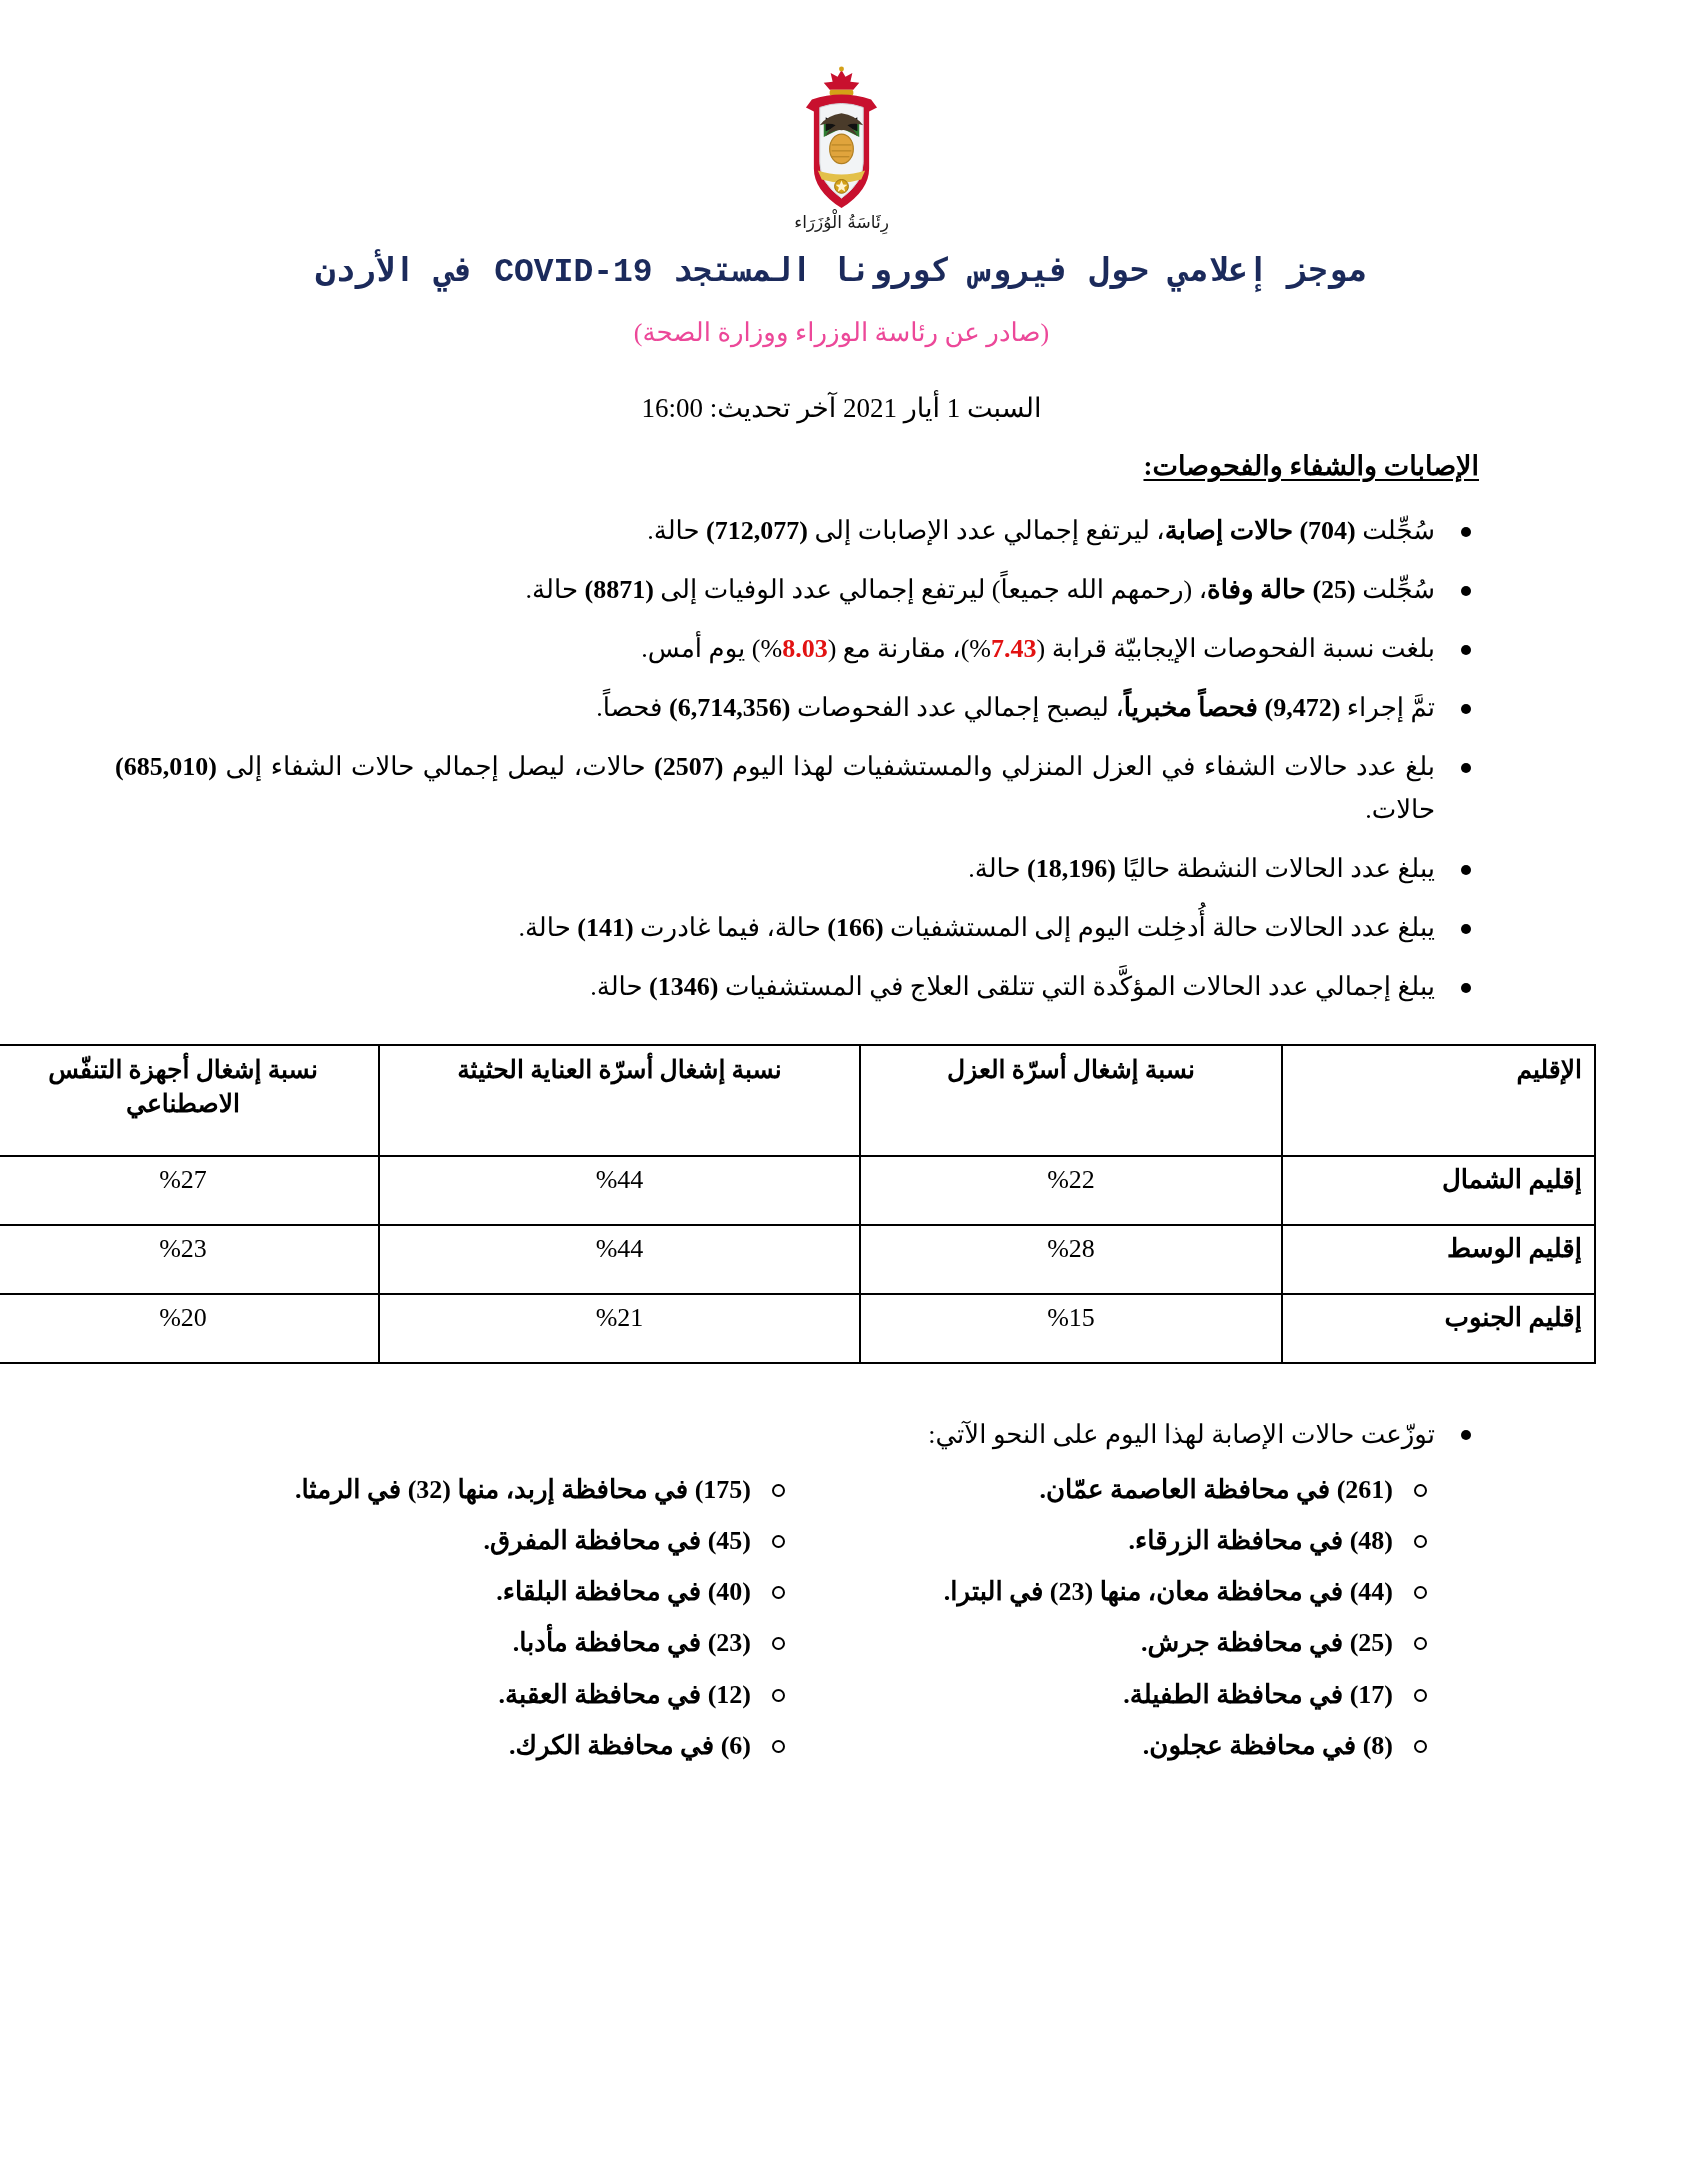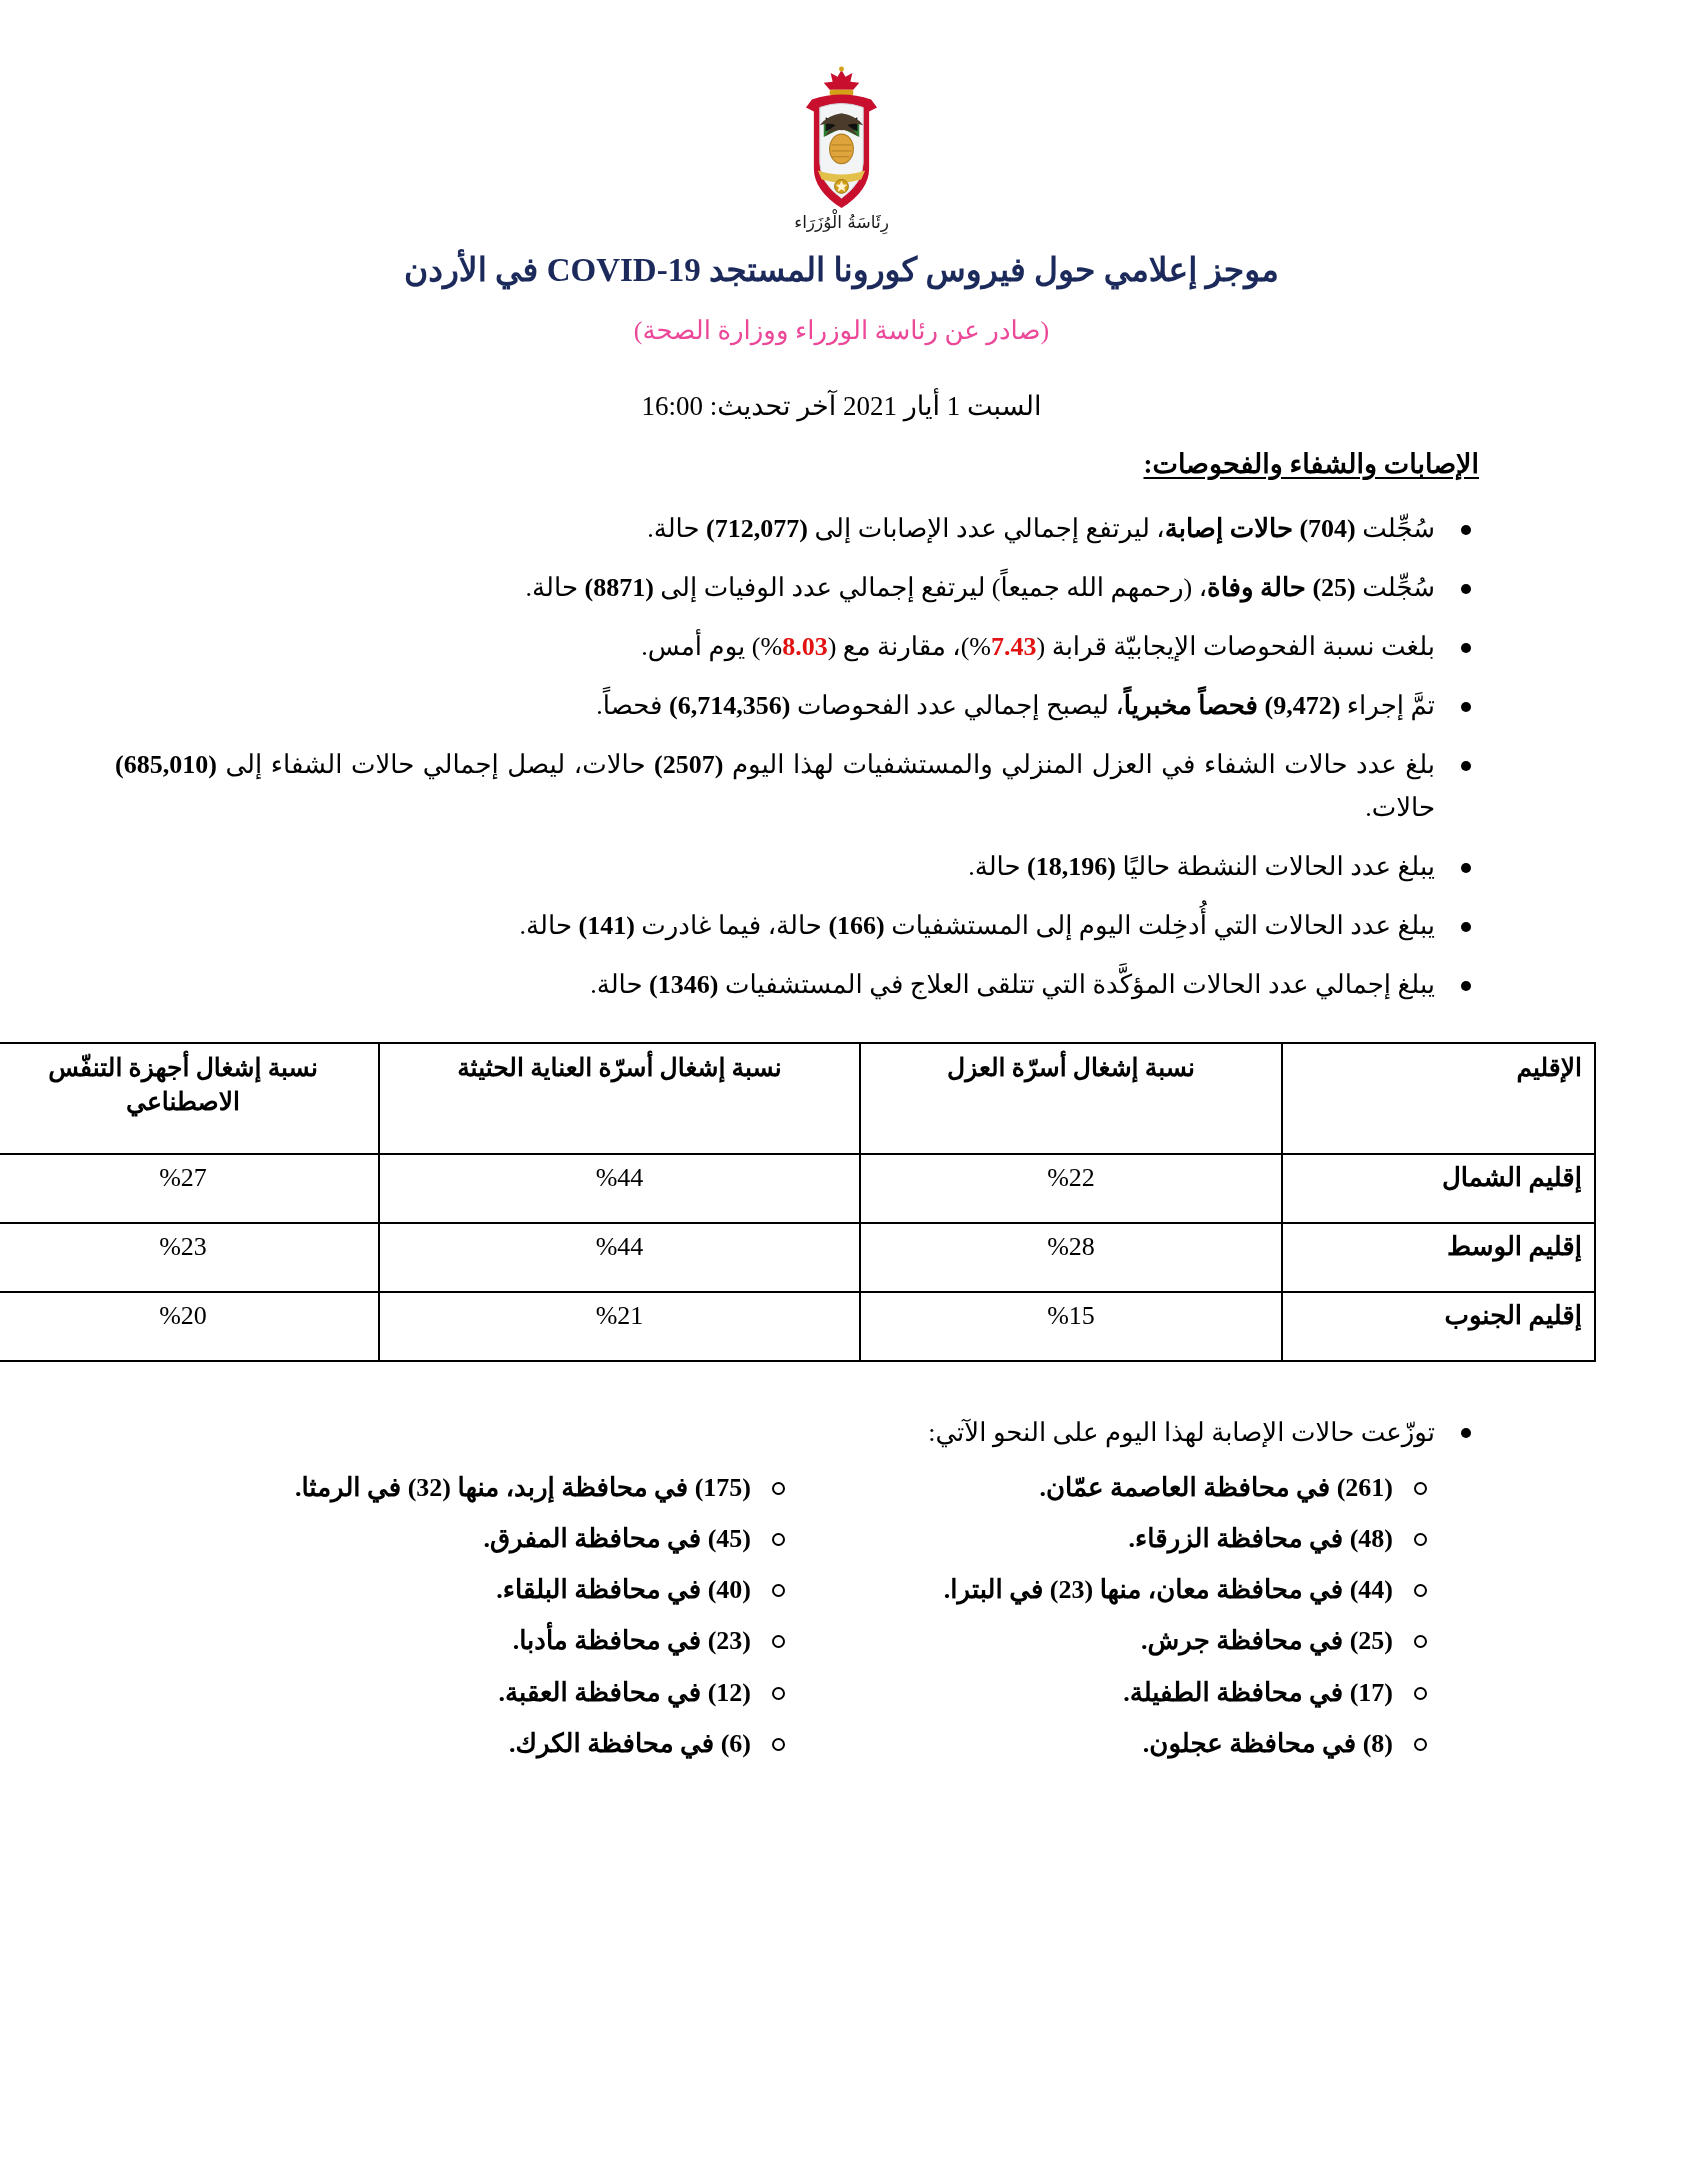--- a/index.html
+++ b/index.html
@@ -44,21 +44,21 @@
     font-family: "DejaVu Sans", sans-serif;
   }
 
   
   .doc-title {
     text-align: center;
     color: #1b2a5b;
     font-weight: bold;
     font-size: 33px;
     margin-top: 18px;
-    font-family: Liberation Serif, serif;
+    font-family: Liberation Mono, monospace;
     letter-spacing: 0px;
   }
   .doc-subtitle {
     text-align: center;
     color: #ec4899;
     font-weight: normal;
     font-size: 26px;
     margin-top: 26px;
   }
   .date-line {
@@ -249,21 +249,21 @@
     <span>الإصابات والشفاء والفحوصات:</span>
   </div>
 
   <ul class="bullets" id="bullet-list">
       <li><span>سُجِّلت </span><span class="b">(704) حالات إصابة</span><span>، ليرتفع إجمالي عدد الإصابات إلى </span><span class="b">(712,077)</span><span> حالة.</span></li>
       <li><span>سُجِّلت </span><span class="b">(25) حالة وفاة</span><span>، (رحمهم الله جميعاً) ليرتفع إجمالي عدد الوفيات إلى </span><span class="b">(8871)</span><span> حالة.</span></li>
       <li><span>بلغت نسبة الفحوصات الإيجابيّة قرابة (</span><span class="red">7.43</span><span>%)، مقارنة مع (</span><span class="red">8.03</span><span>%) يوم أمس.</span></li>
       <li><span>تمَّ إجراء </span><span class="b">(9,472) فحصاً مخبرياً</span><span>، ليصبح إجمالي عدد الفحوصات </span><span class="b">(6,714,356)</span><span> فحصاً.</span></li>
       <li><span>بلغ عدد حالات الشفاء في العزل المنزلي والمستشفيات لهذا اليوم </span><span class="b">(2507)</span><span> حالات، ليصل إجمالي حالات الشفاء إلى </span><span class="b">(685,010)</span><span> حالات.</span></li>
       <li><span>يبلغ عدد الحالات النشطة حاليًا </span><span class="b">(18,196)</span><span> حالة.</span></li>
-      <li><span>يبلغ عدد الحالات التي أُدخِلت اليوم إلى المستشفيات </span><span class="b">(166)</span><span> حالة، فيما غادرت </span><span class="b">(141)</span><span> حالة.</span></li>
+      <li><span>يبلغ عدد الحالات حالة أُدخِلت اليوم إلى المستشفيات </span><span class="b">(166)</span><span> حالة، فيما غادرت </span><span class="b">(141)</span><span> حالة.</span></li>
       <li><span>يبلغ إجمالي عدد الحالات المؤكَّدة التي تتلقى العلاج في المستشفيات </span><span class="b">(1346)</span><span> حالة.</span></li>
     </ul>
 
 
   <table class="cap-table">
     <thead>
       <tr>
         <th class="first-col col-region">الإقليم</th>
         <th class="col-iso">نسبة إشغال أسرّة العزل</th>
         <th class="col-icu">نسبة إشغال أسرّة العناية الحثيثة</th>

